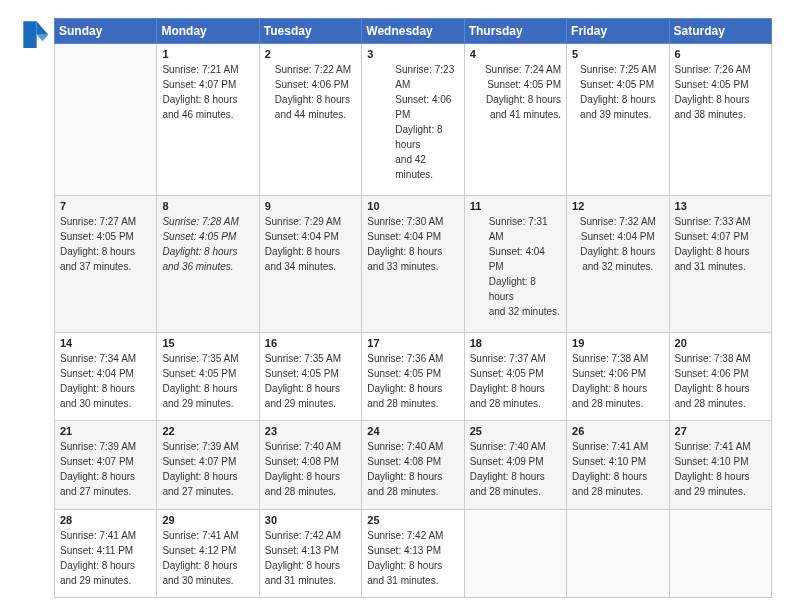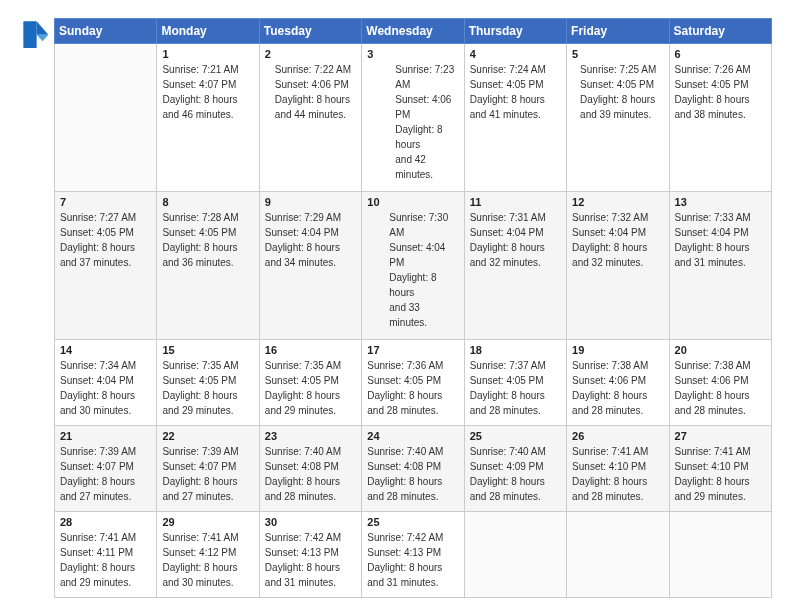--- a/index.html
+++ b/index.html
@@ -153,21 +153,21 @@
           </td>
           <td>
             <span class="day-num">3</span>
             <div class="day-info" style="white-space: pre-line; margin-left: 28px;">Sunrise: 7:23 AM
 Sunset: 4:06 PM
 Daylight: 8 hours
 and 42 minutes.</div>
           </td>
           <td>
             <span class="day-num">4</span>
-            <div class="day-info" style="white-space: pre-line;">Sunrise: 7:24 AM
+            <div class="day-info" style="white-space: pre-line; text-align: right;">Sunrise: 7:24 AM
 Sunset: 4:05 PM
 Daylight: 8 hours
 and 41 minutes.</div>
           </td>
           <td>
             <span class="day-num">5</span>
             <div class="day-info" style="white-space: pre-line; margin-left: 8px;">Sunrise: 7:25 AM
 Sunset: 4:05 PM
 Daylight: 8 hours
 and 39 minutes.</div>
@@ -183,57 +183,57 @@
         <tr class="row-shaded">
           <td>
             <span class="day-num">7</span>
             <div class="day-info" style="white-space: pre-line;">Sunrise: 7:27 AM
 Sunset: 4:05 PM
 Daylight: 8 hours
 and 37 minutes.</div>
           </td>
           <td>
             <span class="day-num">8</span>
-            <div class="day-info" style="white-space: pre-line;">Sunrise: 7:28 AM
+            <div class="day-info" style="white-space: pre-line; font-style: italic;">Sunrise: 7:28 AM
 Sunset: 4:05 PM
 Daylight: 8 hours
 and 36 minutes.</div>
           </td>
           <td>
             <span class="day-num">9</span>
             <div class="day-info" style="white-space: pre-line;">Sunrise: 7:29 AM
 Sunset: 4:04 PM
 Daylight: 8 hours
 and 34 minutes.</div>
           </td>
           <td>
             <span class="day-num">10</span>
-            <div class="day-info" style="white-space: pre-line; margin-left: 22px;">Sunrise: 7:30 AM
+            <div class="day-info" style="white-space: pre-line;">Sunrise: 7:30 AM
 Sunset: 4:04 PM
 Daylight: 8 hours
 and 33 minutes.</div>
           </td>
           <td>
             <span class="day-num">11</span>
-            <div class="day-info" style="white-space: pre-line;">Sunrise: 7:31 AM
+            <div class="day-info" style="white-space: pre-line; margin-left: 19px;">Sunrise: 7:31 AM
 Sunset: 4:04 PM
 Daylight: 8 hours
 and 32 minutes.</div>
           </td>
           <td>
             <span class="day-num">12</span>
-            <div class="day-info" style="white-space: pre-line;">Sunrise: 7:32 AM
+            <div class="day-info" style="white-space: pre-line; text-align: center;">Sunrise: 7:32 AM
 Sunset: 4:04 PM
 Daylight: 8 hours
 and 32 minutes.</div>
           </td>
           <td>
             <span class="day-num">13</span>
             <div class="day-info" style="white-space: pre-line;">Sunrise: 7:33 AM
-Sunset: 4:04 PM
+Sunset: 4:07 PM
 Daylight: 8 hours
 and 31 minutes.</div>
           </td>
         </tr>
         <tr class="row-white">
           <td>
             <span class="day-num">14</span>
             <div class="day-info" style="white-space: pre-line;">Sunrise: 7:34 AM
 Sunset: 4:04 PM
 Daylight: 8 hours

